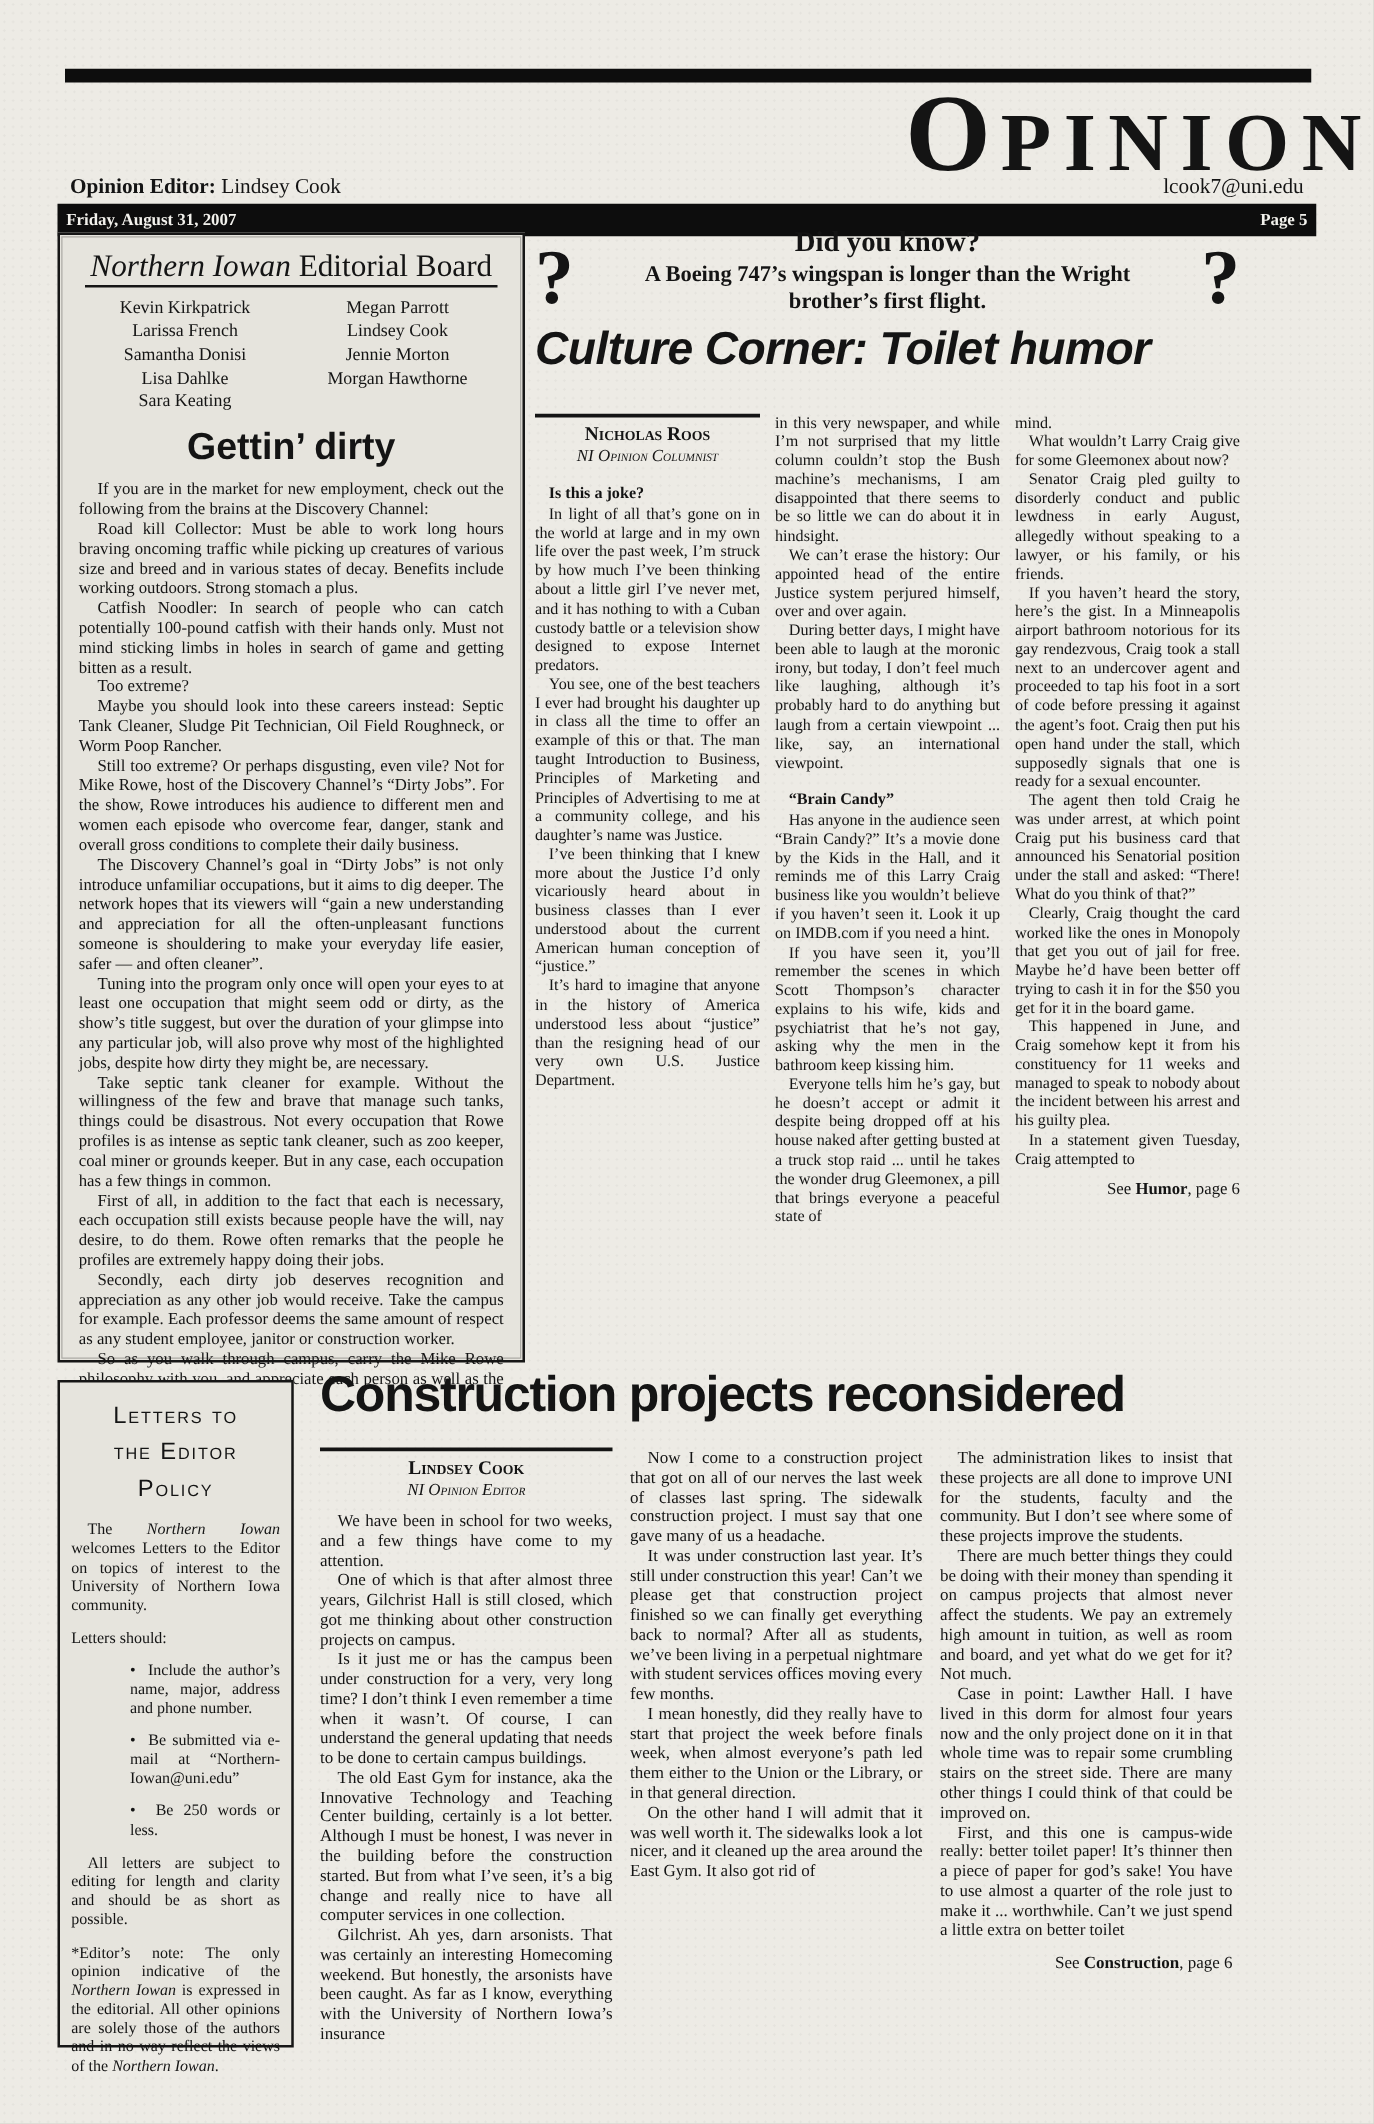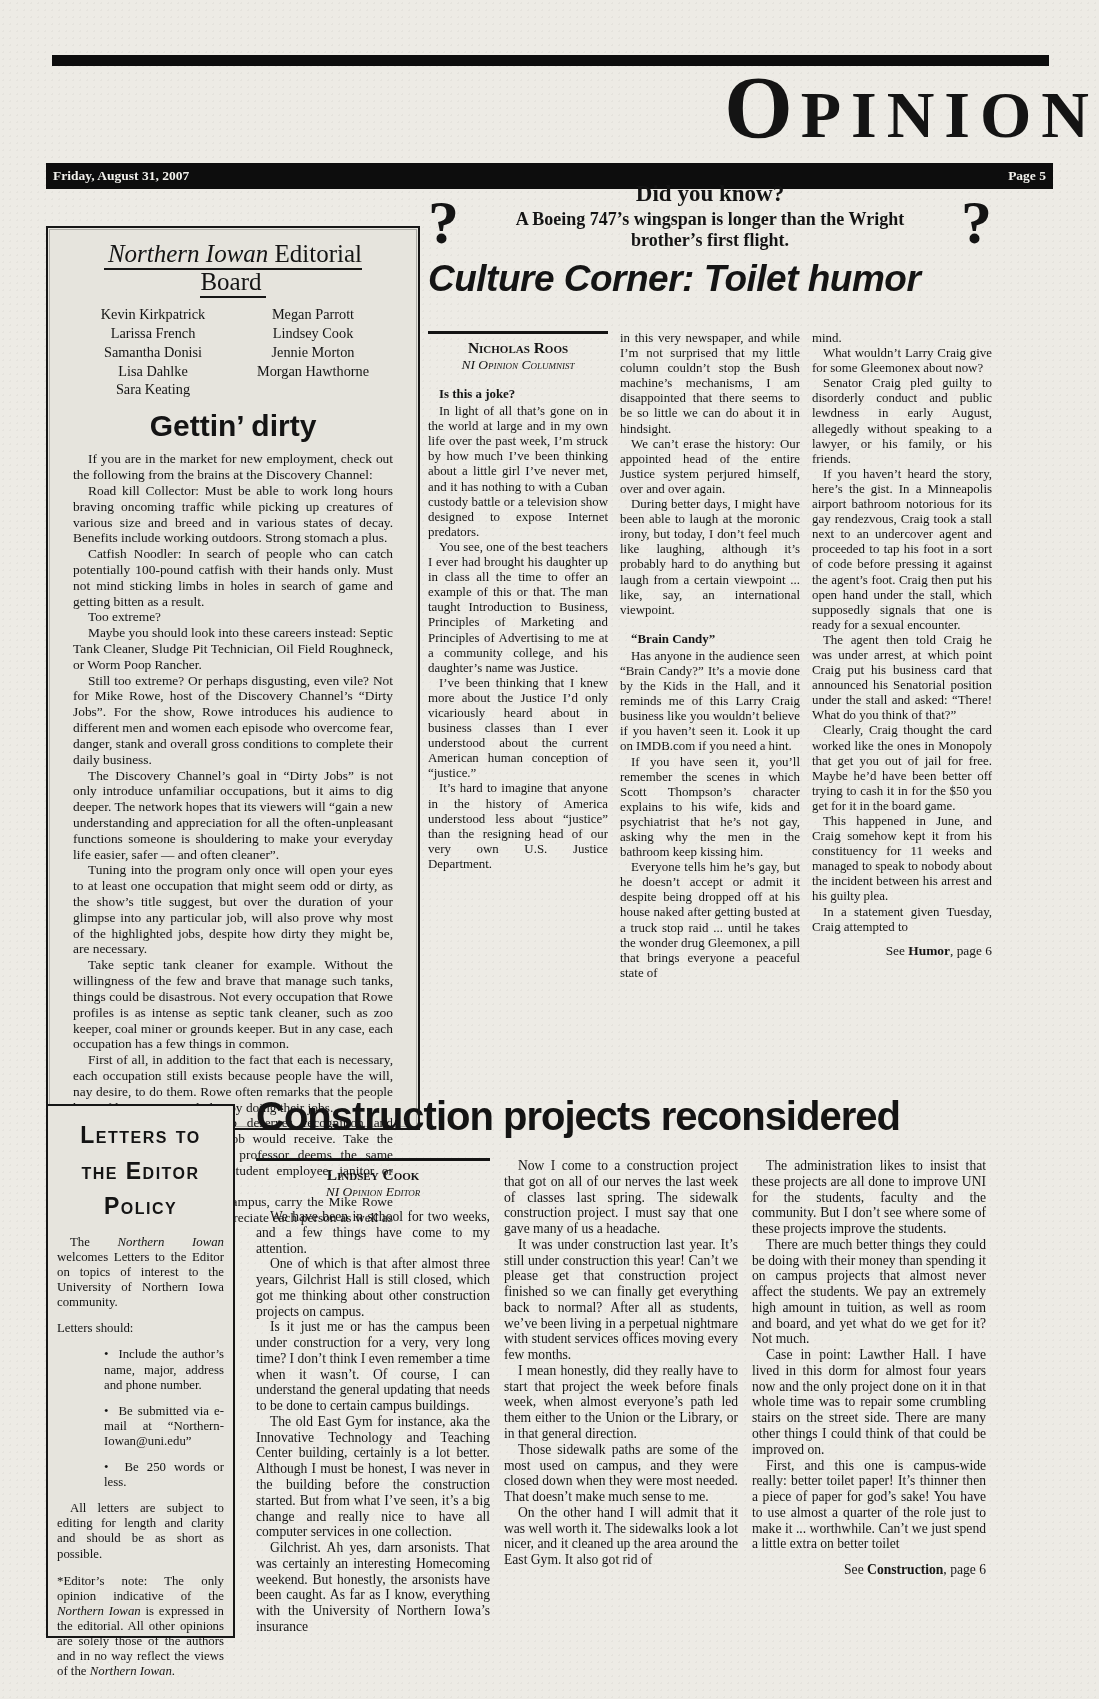--- a/index.html
+++ b/index.html
@@ -15,21 +15,21 @@
   .masthead{position:absolute;top:64px;left:0;right:0;text-align:right;font-weight:700;}
   .m-first{font-size:88px;line-height:1;letter-spacing:8px;}
   .m-rest{font-size:66px;line-height:1;letter-spacing:10px;}
   .editor-line{position:absolute;top:139px;left:56px;right:56px;display:flex;justify-content:space-between;font-size:17px;}
   .editor-label{font-weight:700;}
   .date-bar{position:absolute;top:163px;left:46px;right:46px;height:26px;background:#0d0d0d;color:#f2f1ec;
     display:flex;justify-content:space-between;align-items:center;padding:0 7px;font-size:13.5px;font-weight:700;}
   
   .edit-box{position:absolute;left:46px;top:186px;width:374px;height:904px;background:#e6e4dd;
     border:2px solid #161616;box-shadow:inset 0 0 0 1px #e6e4dd, inset 0 0 0 2px rgba(0,0,0,.25);
-    padding:10px 25px;box-sizing:border-box;margin-top:40px;}
+    padding:10px 15px;box-sizing:border-box;}
   .board-title{text-align:center;font-size:25px;margin-top:2px;}
   .board-title .inner{border-bottom:2px solid #161616;padding:0 4px 1px;}
   .board-names{display:flex;margin-top:9px;}
   .board-col{flex:1;text-align:center;font-size:14.3px;line-height:1.32;}
   .gd-headline{font-family:"Liberation Sans", sans-serif;font-weight:700;font-size:30px;
     text-align:center;margin:10px 0 8px;letter-spacing:0px;}
   .bpara{font-size:13.4px;line-height:1.18;text-align:justify;text-indent:15px;margin:0;}
   
   .dyk{position:absolute;left:428px;top:181px;width:564px;display:flex;align-items:flex-start;}
   .qmark{font-size:62px;font-weight:700;line-height:.95;padding-top:12px;}
@@ -47,22 +47,22 @@
   .byline-name{text-align:center;font-weight:700;font-variant:small-caps;font-size:15.5px;line-height:1.15;}
   .byline-title{text-align:center;font-style:italic;font-variant:small-caps;font-size:13.5px;line-height:1.2;}
   .subhead{font-weight:700;font-size:13.6px;text-indent:0;margin:12px 0 2px;text-align:left;}
   .cc .subhead{margin-top:14px;}
   .cont{text-indent:0 !important;}
   .jump{text-align:right;font-size:13.4px;margin-top:8px;}
   .jump b{font-weight:700;}
   
   .letters{position:absolute;left:46px;top:1104px;width:189px;height:534px;background:#e6e4dd;
     border:2px solid #161616;padding:12px 9px;box-sizing:border-box;}
-  .letters-title{font-family:"Liberation Sans", sans-serif;font-weight:700;font-variant:small-caps;
-    text-align:center;font-size:23px;line-height:1.55;letter-spacing:1.5px;}
+  .letters-title{font-family:"Liberation Sans", sans-serif;font-weight:400;font-variant:small-caps;
+    text-align:center;font-size:19px;line-height:1.55;letter-spacing:1.5px;}
   .letters .bpara{font-size:12.8px;line-height:1.18;}
   .letters .intro{margin-top:10px;text-indent:13px;}
   .letters .should{margin-top:11px;text-indent:0;text-align:left;}
   .letters .bullet{margin-top:11px;text-indent:0;padding-left:7px;margin-left:40px;}
   .letters .bullet::before{content:"\2022\00a0\00a0";}
   .letters .note{margin-top:11px;text-indent:13px;}
   .letters .enote{margin-top:12px;text-indent:0;}
   
   .ct-headline{position:absolute;left:256px;top:1094px;width:740px;
     font-family:"Liberation Sans", sans-serif;font-weight:700;font-size:40px;letter-spacing:-1px;}
@@ -73,20 +73,24 @@
   .ct .jump{font-size:13.6px;margin-top:10px;}
   i{font-style:italic;}
 </style>
 </head>
 <body>
 
 <div class="page">
 
   <div class="top-rule"></div>
   <div class="masthead"><span class="m-first">O</span><span class="m-rest">PINION</span></div>
+  <div class="editor-line">
+    <span><span class="editor-label">Opinion Editor:</span> <span>Lindsey Cook</span></span>
+    <span>lcook7@uni.edu</span>
+  </div>
   <div class="date-bar">
     <span>Friday, August 31, 2007</span>
     <span>Page 5</span>
   </div>
 
   <div class="edit-box">
     <div class="board-title"><span class="inner"><i>Northern Iowan</i><span> Editorial Board</span></span></div>
     <div class="board-names">
       <div class="board-col">
         <div>Kevin Kirkpatrick</div>
@@ -186,21 +190,20 @@
       <p class="bpara first-after-byline">We have been in school for two weeks, and a few things have come to my attention.</p>
       <p class="bpara">One of which is that after almost three years, Gilchrist Hall is still closed, which got me thinking about other construction projects on campus.</p>
       <p class="bpara">Is it just me or has the campus been under construction for a very, very long time? I don’t think I even remember a time when it wasn’t. Of course, I can understand the general updating that needs to be done to certain campus buildings.</p>
       <p class="bpara">The old East Gym for instance, aka the Innovative Technology and Teaching Center building, certainly is a lot better. Although I must be honest, I was never in the building before the construction started. But from what I’ve seen, it’s a big change and really nice to have all computer services in one collection.</p>
       <p class="bpara">Gilchrist. Ah yes, darn arsonists. That was certainly an interesting Homecoming weekend. But honestly, the arsonists have been caught. As far as I know, everything with the University of Northern Iowa’s insurance</p>
     </div>
     <div class="col">
       <p class="bpara">Now I come to a construction project that got on all of our nerves the last week of classes last spring. The sidewalk construction project. I must say that one gave many of us a headache.</p>
       <p class="bpara">It was under construction last year. It’s still under construction this year! Can’t we please get that construction project finished so we can finally get everything back to normal? After all as students, we’ve been living in a perpetual nightmare with student services offices moving every few months.</p>
       <p class="bpara">I mean honestly, did they really have to start that project the week before finals week, when almost everyone’s path led them either to the Union or the Library, or in that general direction.</p>
-      <p class="bpara">Those sidewalk paths are some of the most used on campus, and they were closed down when they were most needed. That doesn’t make much sense to me.</p>
       <p class="bpara">On the other hand I will admit that it was well worth it. The sidewalks look a lot nicer, and it cleaned up the area around the East Gym. It also got rid of</p>
     </div>
     <div class="col">
       <p class="bpara">The administration likes to insist that these projects are all done to improve UNI for the students, faculty and the community. But I don’t see where some of these projects improve the students.</p>
       <p class="bpara">There are much better things they could be doing with their money than spending it on campus projects that almost never affect the students. We pay an extremely high amount in tuition, as well as room and board, and yet what do we get for it?  Not much.</p>
       <p class="bpara">Case in point: Lawther Hall. I have lived in this dorm for almost four years now and the only project done on it in that whole time was to repair some crumbling stairs on the street side. There are many other things I could think of that could be improved on.</p>
       <p class="bpara">First, and this one is campus-wide really: better toilet paper! It’s thinner then a piece of paper for god’s sake! You have to use almost a quarter of the role just to make it ... worthwhile. Can’t we just spend a little extra on better toilet</p>
       <p class="jump"><span>See </span><b>Construction</b><span>, page 6</span></p>
     </div>
   </div>

